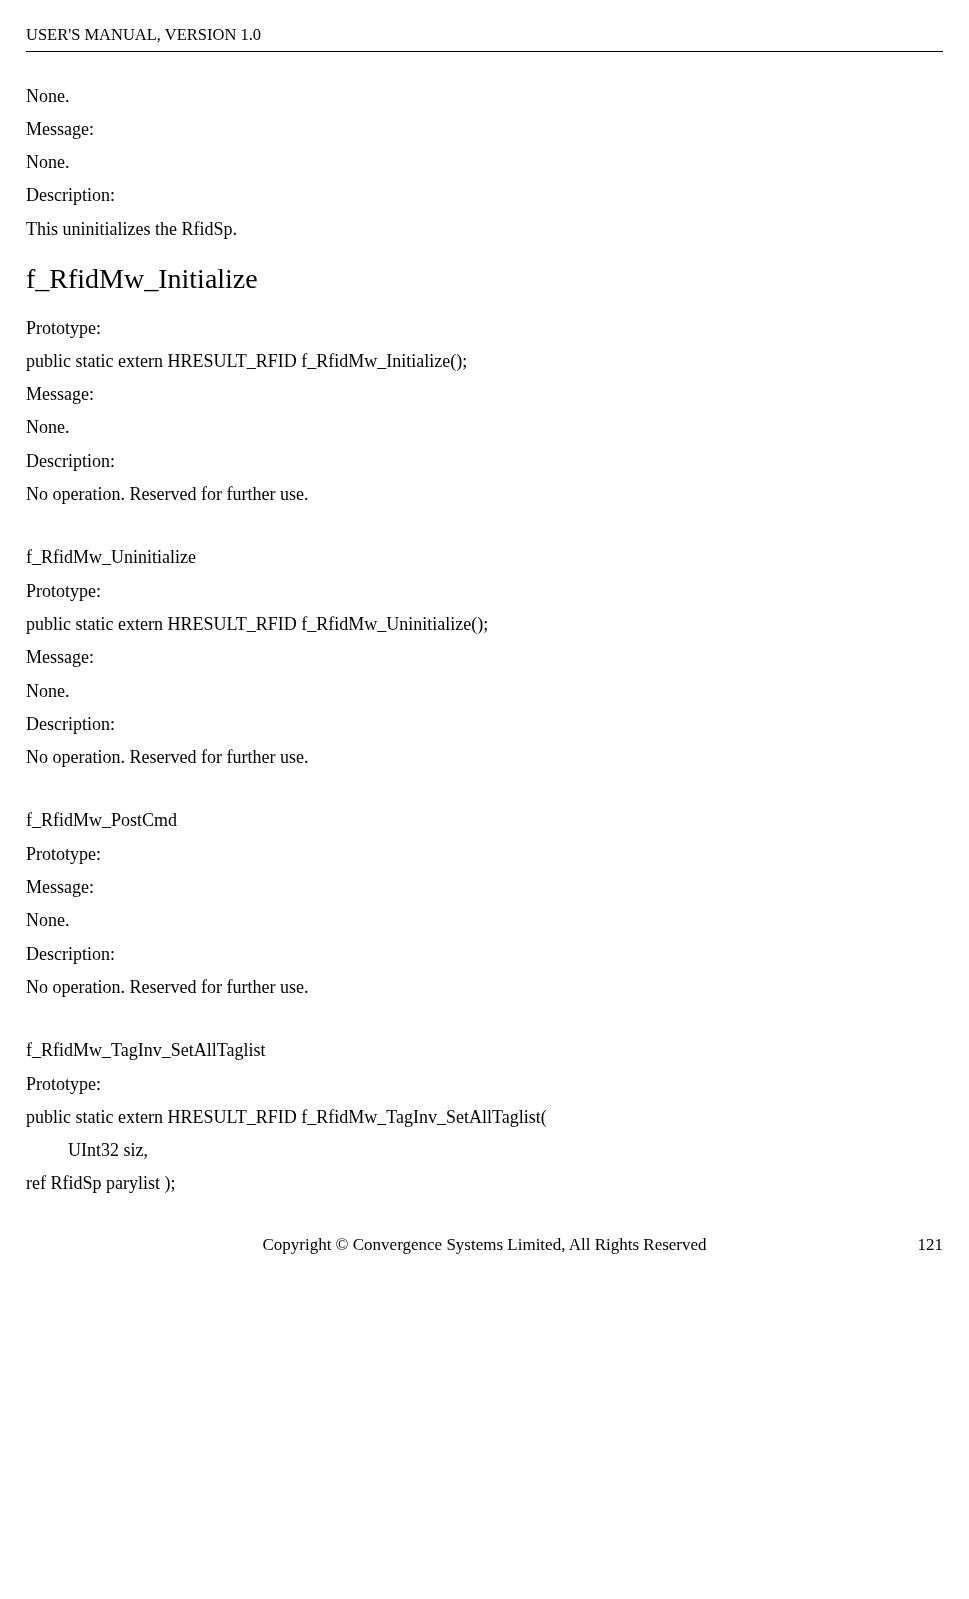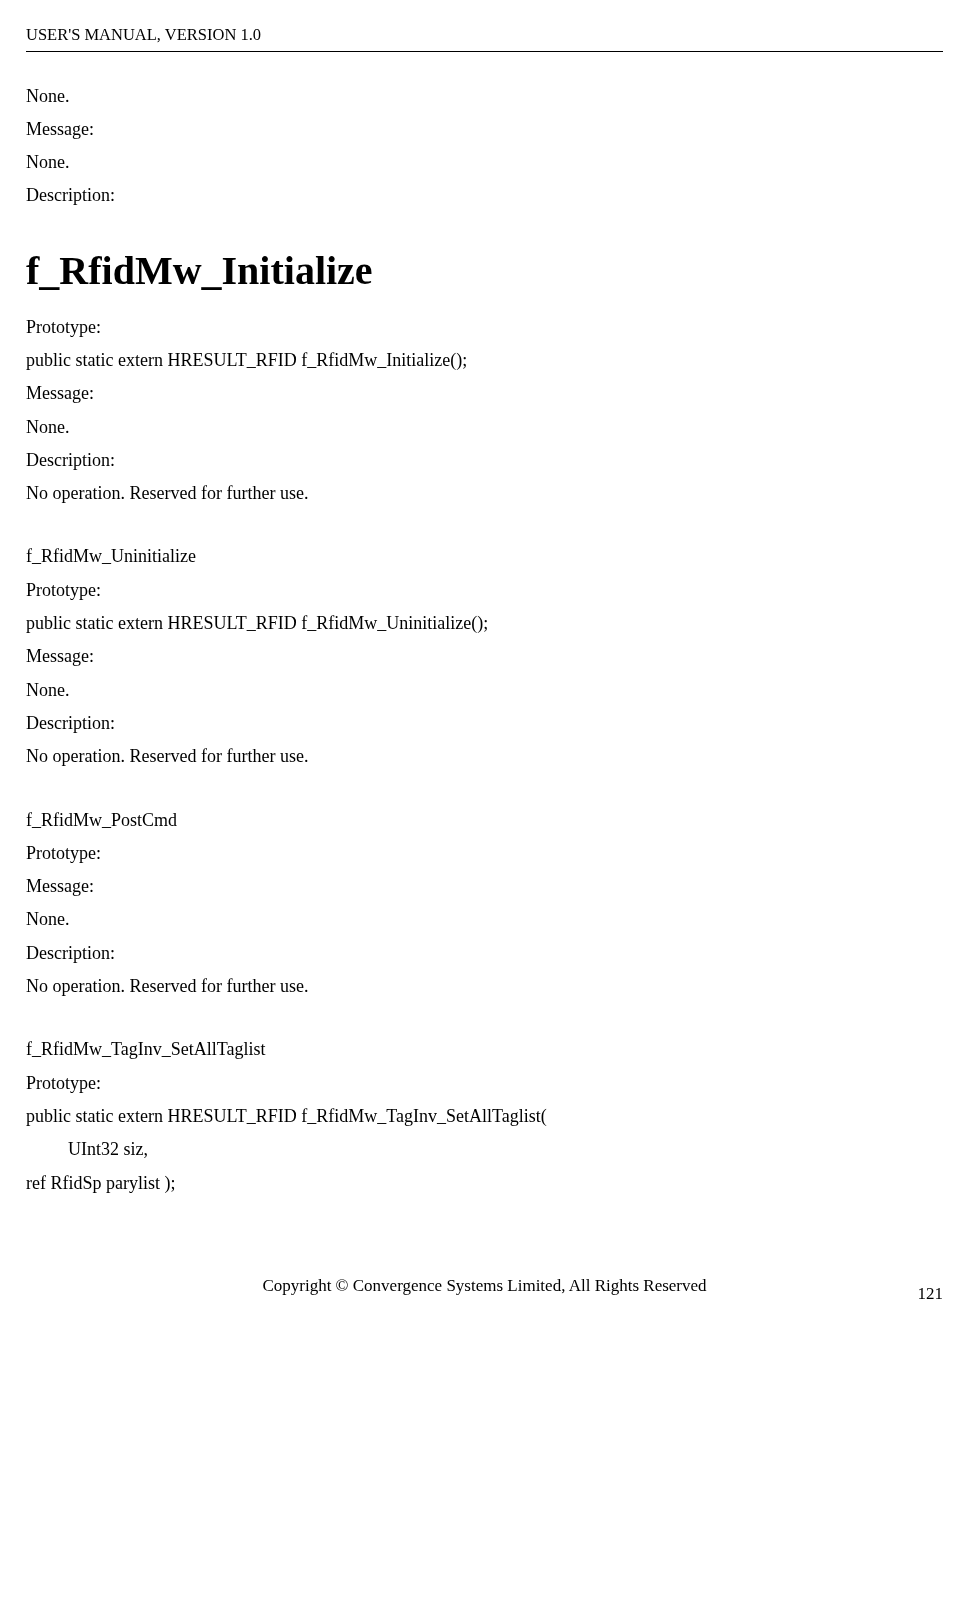--- a/index.html
+++ b/index.html
@@ -18,62 +18,63 @@
     justify-content: space-between;
     border-bottom: 1.5px solid #000;
     font-size: 16.5px;
     padding-bottom: 0px;
     margin-bottom: 28px;
   }
   .block {
     line-height: 1.85;
   }
   h2.func-title {
-    font-size: 40px;
-    font-weight: bold;
-    margin: 34px 0 16px 0;
+    font-size: 28px;
+    font-weight: normal;
+    margin: 16px 0 16px 0;
     line-height: 1.2;
   }
   .indent-1 {
     padding-left: 14px;
   }
   .indent-2 {
     padding-left: 62px;
   }
   .indent-3 {
     padding-left: 42px;
   }
   .footer {
     position: relative;
-    margin-top: 70px;
+    margin-top: 28px;
     text-align: center;
     font-size: 17px;
   }
   .page-no {
     position: absolute;
     right: 0;
-    top: 8px;
+    top: 0;
     font-family: Liberation Serif, serif;
   }
   .spacer {
     height: 30px;
   }
 </style>
 </head>
 <body>
 
 <div class="header">
   <span>USER'S  MANUAL,  VERSION  1.0</span>
 </div>
 
 <div class="block">
   <div>None.</div>
   <div>Message:</div>
   <div>None.</div>
   <div>Description:</div>
+  <div>This uninitializes the RfidSp.</div>
 </div>
 
 <h2 class="func-title">f_RfidMw_Initialize</h2>
 
 <div class="block">
   <div>Prototype:</div>
   <div>public static extern HRESULT_RFID f_RfidMw_Initialize();</div>
   <div>Message:</div>
   <div>None.</div>
   <div>Description:</div>

